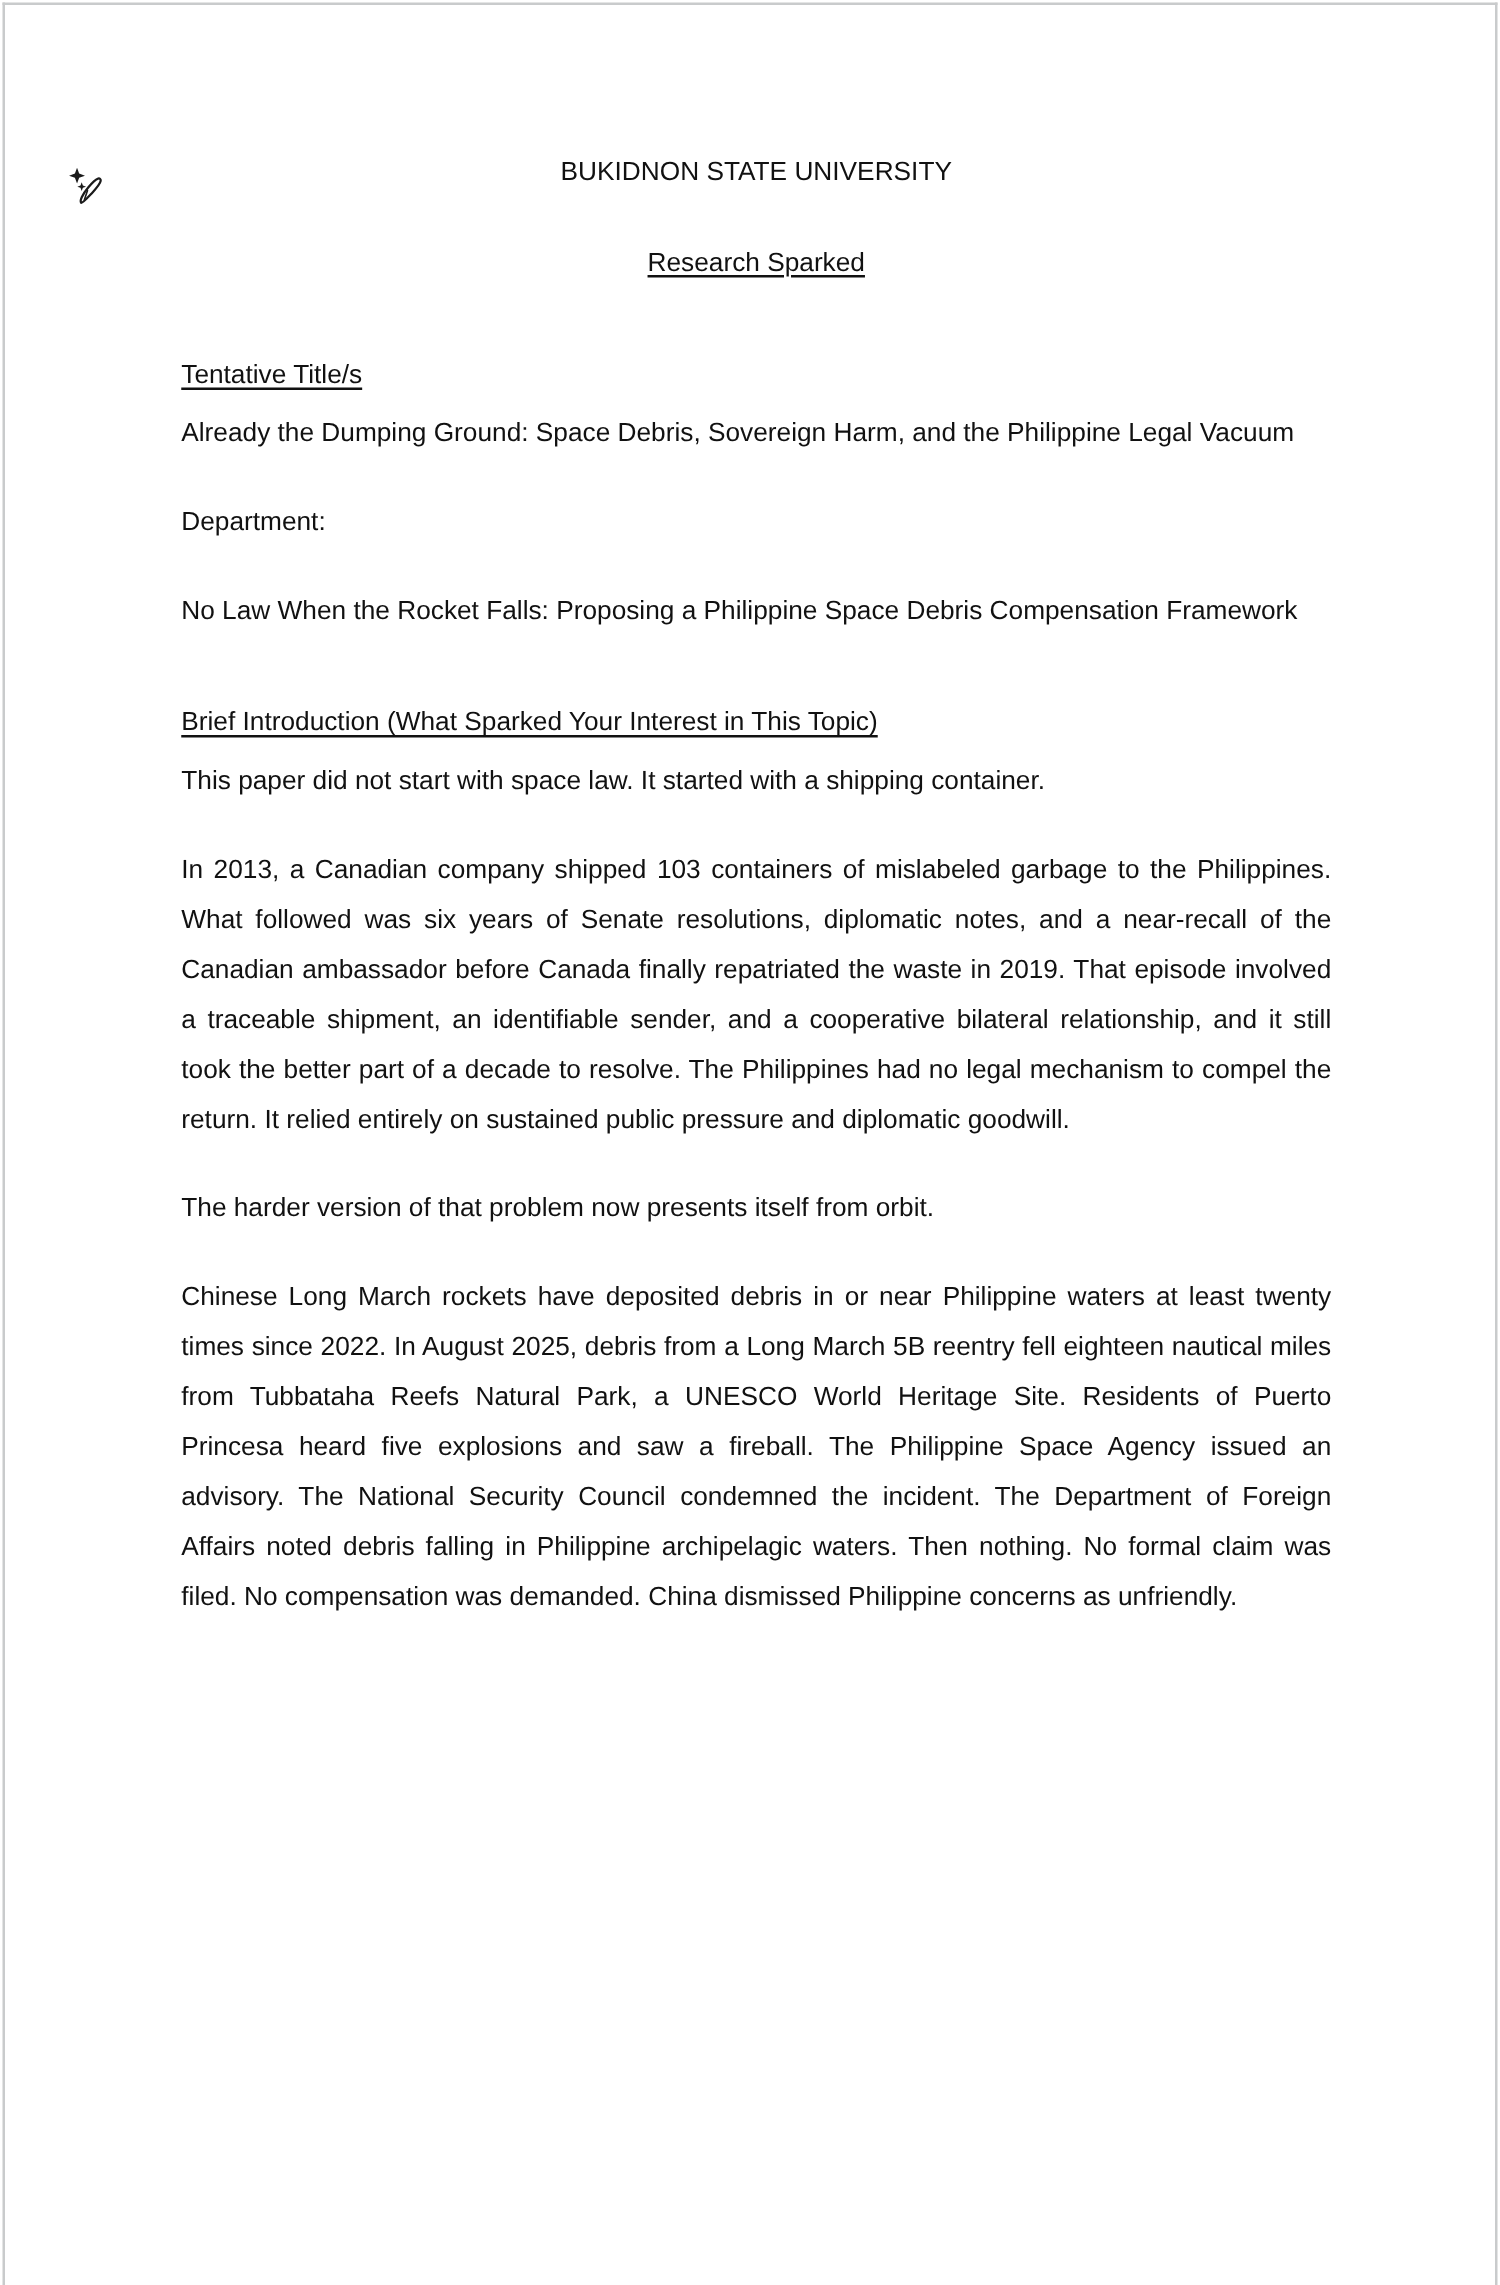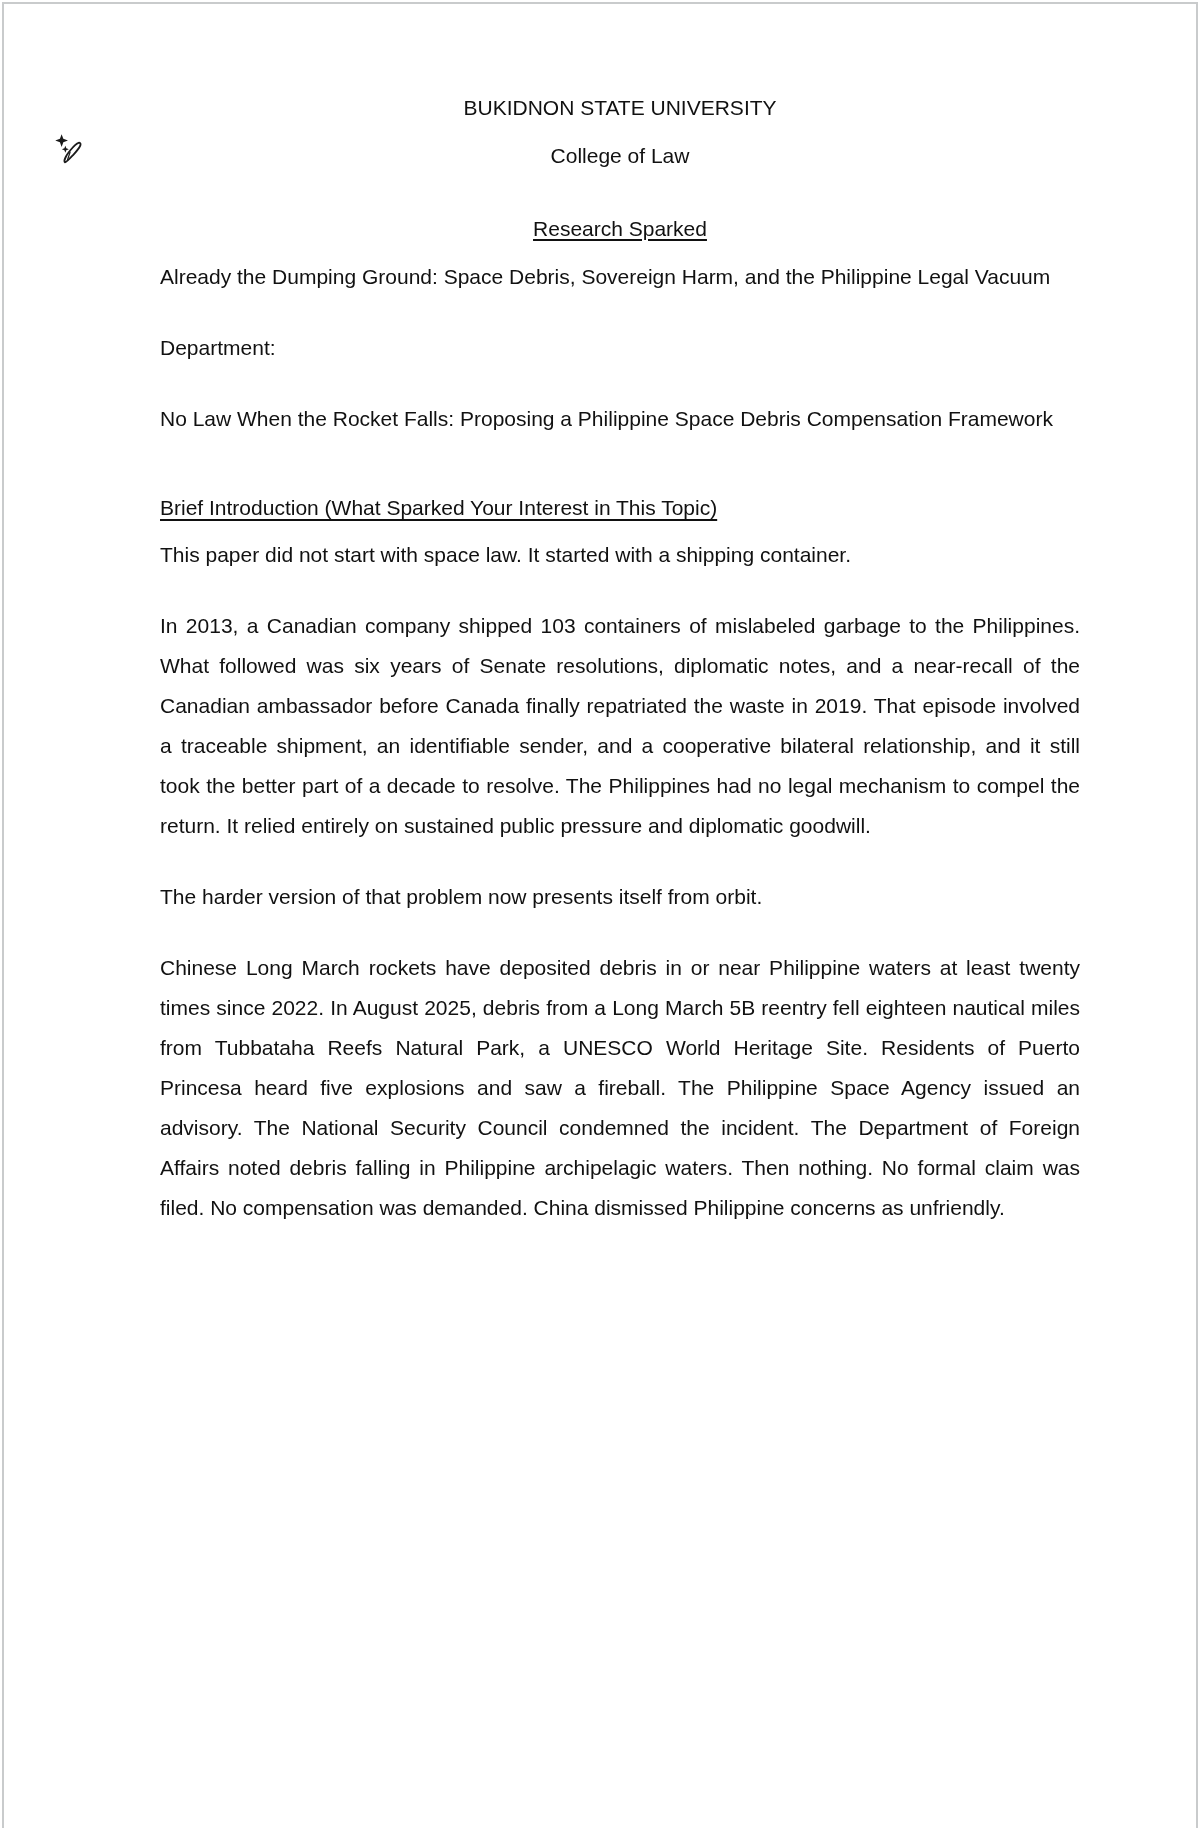--- a/index.html
+++ b/index.html
@@ -29,24 +29,24 @@
   }
   .ai-icon {
     position: absolute;
     left: 48px;
     top: 128px;
     width: 32px;
     height: 34px;
   }
   .content {
     position: absolute;
-    left: 156px;
+    left: 141px;
     top: 0;
     width: 920px;
-    padding-top: 84px;
+    padding-top: 114px;
   }
   .content p, .content h2 {
     font-size: 21px;
     line-height: 40px;
     font-weight: normal;
   }
   .header-line {
     text-align: center;
     margin: 0 0 8px 0;
   }
@@ -89,23 +89,23 @@
       <path d="M9 2 L10.6 6.4 L15 8 L10.6 9.6 L9 14 L7.4 9.6 L3 8 L7.4 6.4 Z" fill="#1b1b1b"></path>
       <path d="M12.5 13 L13.4 15.4 L15.8 16.3 L13.4 17.2 L12.5 19.6 L11.6 17.2 L9.2 16.3 L11.6 15.4 Z" fill="#1b1b1b"></path>
       <path d="M12.2 28.5 C10.8 27.2 12.8 22.4 17.4 16.9 C20.4 13.3 23.3 10.6 24.9 10.2 C26.2 9.9 27 10.7 26.8 12 C26.5 13.8 23.9 17.2 20.2 21.2 C15.9 25.8 13.4 28.6 12.2 28.5 Z" fill="none" stroke="#1b1b1b" stroke-width="1.7" stroke-linejoin="round"></path>
       <path d="M14.6 26 L16.9 19.2" fill="none" stroke="#1b1b1b" stroke-width="1.2" stroke-linecap="round"></path>
     </svg>
   </div>
 
   <div class="content">
 
     <p class="header-line bold">BUKIDNON STATE UNIVERSITY</p>
-    <p class="header-line bold">College of Law</p>
     <p class="header-line bold u doc-title">Research Sparked</p>
 
+    <h2 class="section-heading">Tentative Title/s</h2>
     <p class="body-par just">Already the Dumping Ground: Space Debris, Sovereign Harm, and the Philippine Legal Vacuum</p>
     <p class="body-par">Department:</p>
     <p class="body-par just">No Law When the Rocket Falls: Proposing a Philippine Space Debris Compensation Framework</p>
 
     <h2 class="section-heading">Brief Introduction (What Sparked Your Interest in This Topic)</h2>
     <p class="body-par">This paper did not start with space law. It started with a shipping container.</p>
     <p class="body-par just">In 2013, a Canadian company shipped 103 containers of mislabeled garbage to the Philippines. What followed was six years of Senate resolutions, diplomatic notes, and a near-recall of the Canadian ambassador before Canada finally repatriated the waste in 2019. That episode involved a traceable shipment, an identifiable sender, and a cooperative bilateral relationship, and it still took the better part of a decade to resolve. The Philippines had no legal mechanism to compel the return. It relied entirely on sustained public pressure and diplomatic goodwill.</p>
     <p class="body-par">The harder version of that problem now presents itself from orbit.</p>
     <p class="body-par just"><span>Chinese Long March rockets have deposited debris in or near Philippine waters at least twenty times since 2022. In August 2025, debris from a Long March 5B reentry fell eighteen nautical miles from </span><span class="misspelled">Tubbataha</span><span> Reefs Natural Park, a UNESCO World Heritage Site. Residents of Puerto Princesa heard five explosions and saw a fireball. The Philippine Space Agency issued an advisory. The National Security Council condemned the incident. The Department of Foreign Affairs noted debris falling in Philippine archipelagic waters. Then nothing. No formal claim was filed. No compensation was demanded. China dismissed Philippine concerns as unfriendly.</span></p>
 

